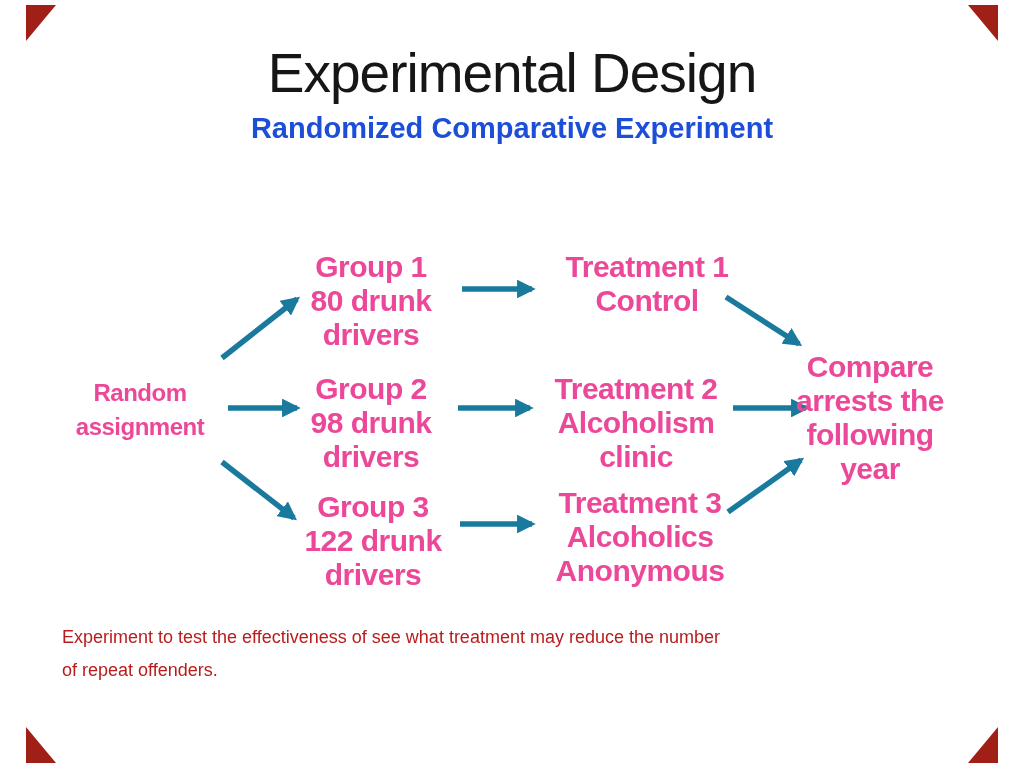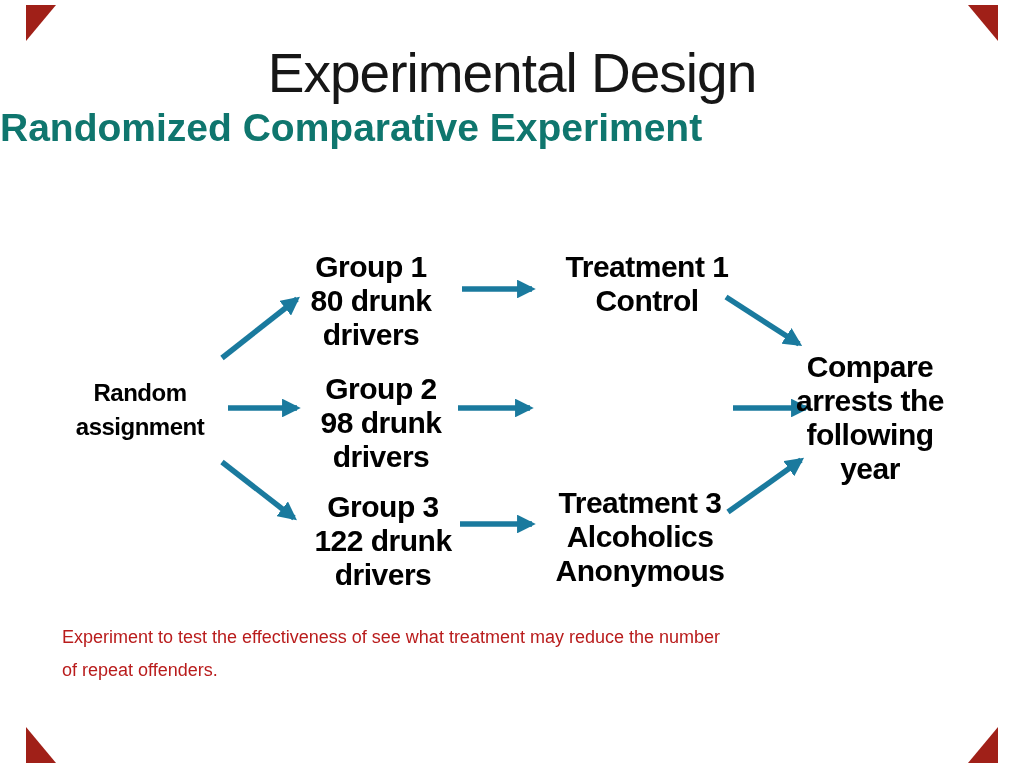--- a/index.html
+++ b/index.html
@@ -34,41 +34,41 @@
     font-size: 55px;
     font-weight: 400;
     color: #161616;
     letter-spacing: -1px;
     line-height: 66px;
   }
   .subtitle {
     position: absolute;
     top: 110px; left: 0;
     width: 1024px;
-    text-align: left;
-    font-size: 39px;
+    text-align: center;
+    font-size: 29px;
     font-weight: 700;
-    color: #0f766e;
+    color: #1d4ed8;
     line-height: 36px;
   }
 
   .node {
     position: absolute;
     text-align: center;
     font-weight: 700;
     font-size: 30px;
     line-height: 34px;
     letter-spacing: -0.5px;
-    color: #000000;
+    color: #ec4899;
     white-space: pre-line;
   }
   .node.random     { left: 40px;  top: 376px; width: 200px; font-size: 24px; }
   .node.group1     { left: 286px; top: 250px; width: 170px; }
-  .node.group2     { left: 296px; top: 372px; width: 170px; }
-  .node.group3     { left: 294px; top: 490px; width: 178px; }
+  .node.group2     { left: 286px; top: 372px; width: 170px; }
+  .node.group3     { left: 284px; top: 490px; width: 178px; }
   .node.treatment1 { left: 552px; top: 250px; width: 190px; }
   .node.treatment2 { left: 540px; top: 372px; width: 192px; }
   .node.treatment3 { left: 542px; top: 486px; width: 196px; }
   .node.compare    { left: 784px; top: 350px; width: 172px; }
 
   .arrow-layer {
     position: absolute;
     left: 0; top: 0;
     width: 1024px;
     height: 768px;
@@ -125,20 +125,23 @@
 80 drunk
 drivers</div>
   <div class="node group2">Group 2
 98 drunk
 drivers</div>
   <div class="node group3">Group 3
 122 drunk
 drivers</div>
   <div class="node treatment1">Treatment 1
 Control</div>
+  <div class="node treatment2">Treatment 2
+Alcoholism
+clinic</div>
   <div class="node treatment3">Treatment 3
 Alcoholics
 Anonymous</div>
   <div class="node compare">Compare
 arrests the
 following
 year</div>
 
   <div class="footer">Experiment to test the effectiveness of see what treatment may reduce the number
 of repeat offenders.</div>

